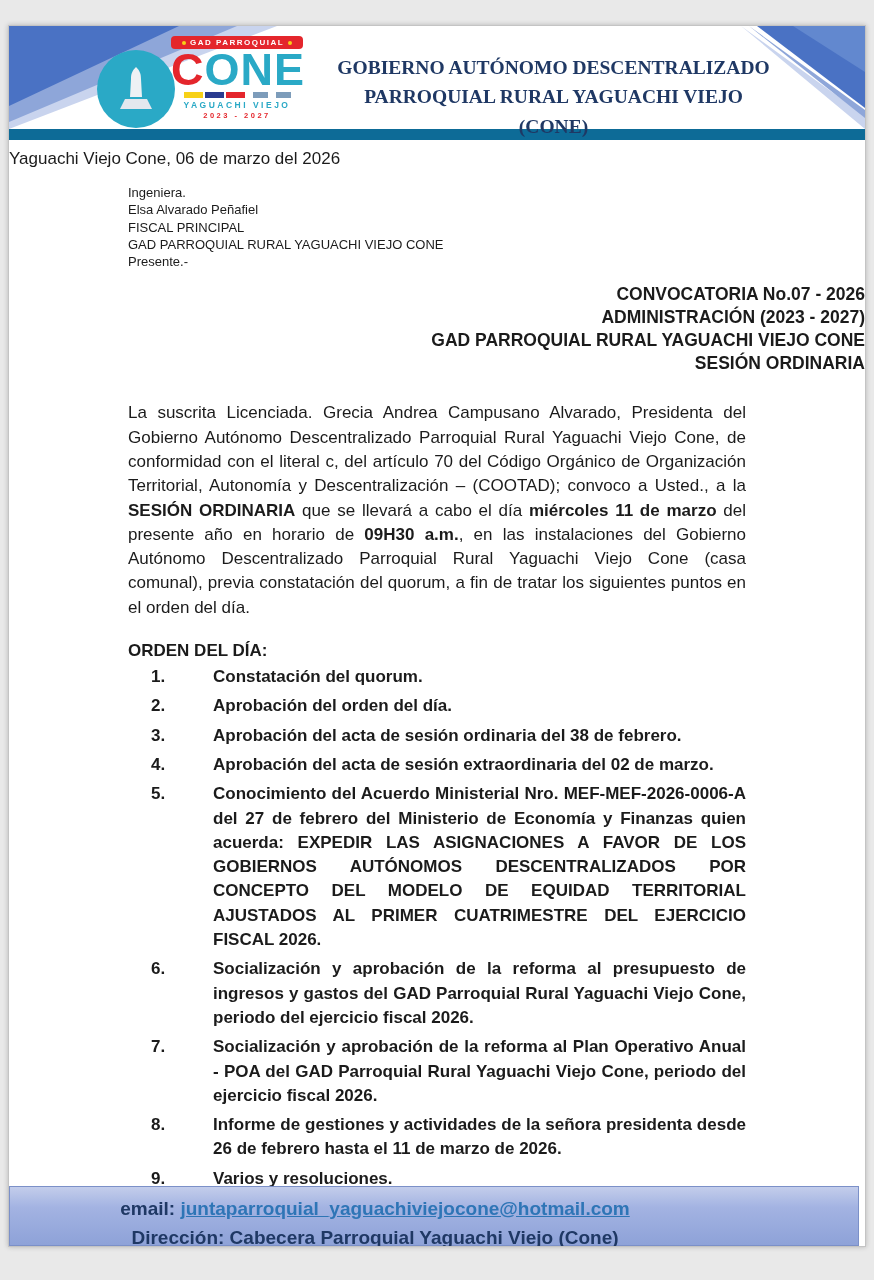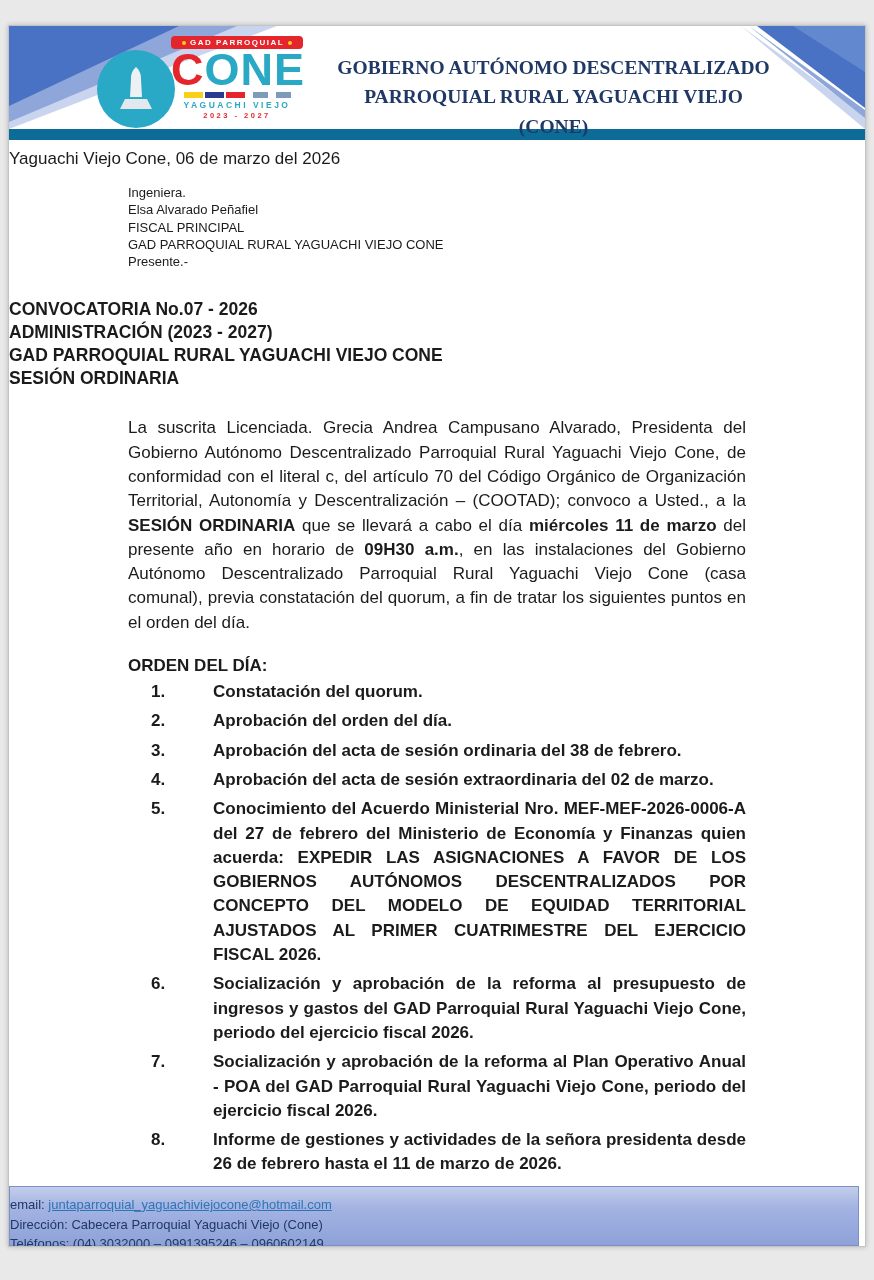--- a/index.html
+++ b/index.html
@@ -67,43 +67,43 @@
 
   .teal-bar{height:11px;background:#0d6b97;}
 
   
   .date-line{
     text-align:left;padding:9px 67px 0 0;
     font-size:17px;
   }
   .recipient{margin:15px 119px 0 119px;font-size:13px;line-height:1.33;}
   .title-block{
-    margin-top:28px;text-align:left;
+    margin-top:13px;text-align:right;
     font-weight:bold;font-size:17.5px;line-height:1.3;
   }
   .intro{
     margin:27px 119px 0 119px;
     text-align:justify;font-size:17px;line-height:1.43;
   }
   .agenda{margin:21px 119px 0 119px;}
   .agenda-heading{font-weight:bold;font-size:17px;margin-bottom:4px;}
   .agenda-item{display:flex;font-weight:bold;font-size:17px;line-height:1.43;margin-bottom:5px;}
   .agenda-num{width:30px;margin-left:23px;flex:none;}
   .agenda-text{flex:1;text-align:justify;margin-left:32px;}
 
   
   .footer{
     position:absolute;left:0;right:6px;bottom:0;height:58px;
     background:linear-gradient(180deg,#c3cdeb 0%,#a3b3e2 35%,#8ea2d8 100%);
     border:1px solid #7b90c8;
   }
   .footer-content{
-    text-align:left;
+    text-align:center;
     padding:8px 118px 0 0;
-    font-size:13px;font-weight:normal;color:#1f3864;line-height:1.5;
+    font-size:19px;font-weight:bold;color:#1f3864;line-height:1.5;
   }
   .email-link{color:#2e75b6;text-decoration:underline;cursor:pointer;}
 </style>
 </head>
 <body>
 
 <div class="page">
 
   <div class="header">
     <svg class="corner-svg corner-left" width="300" height="103" viewBox="0 0 300 103">

